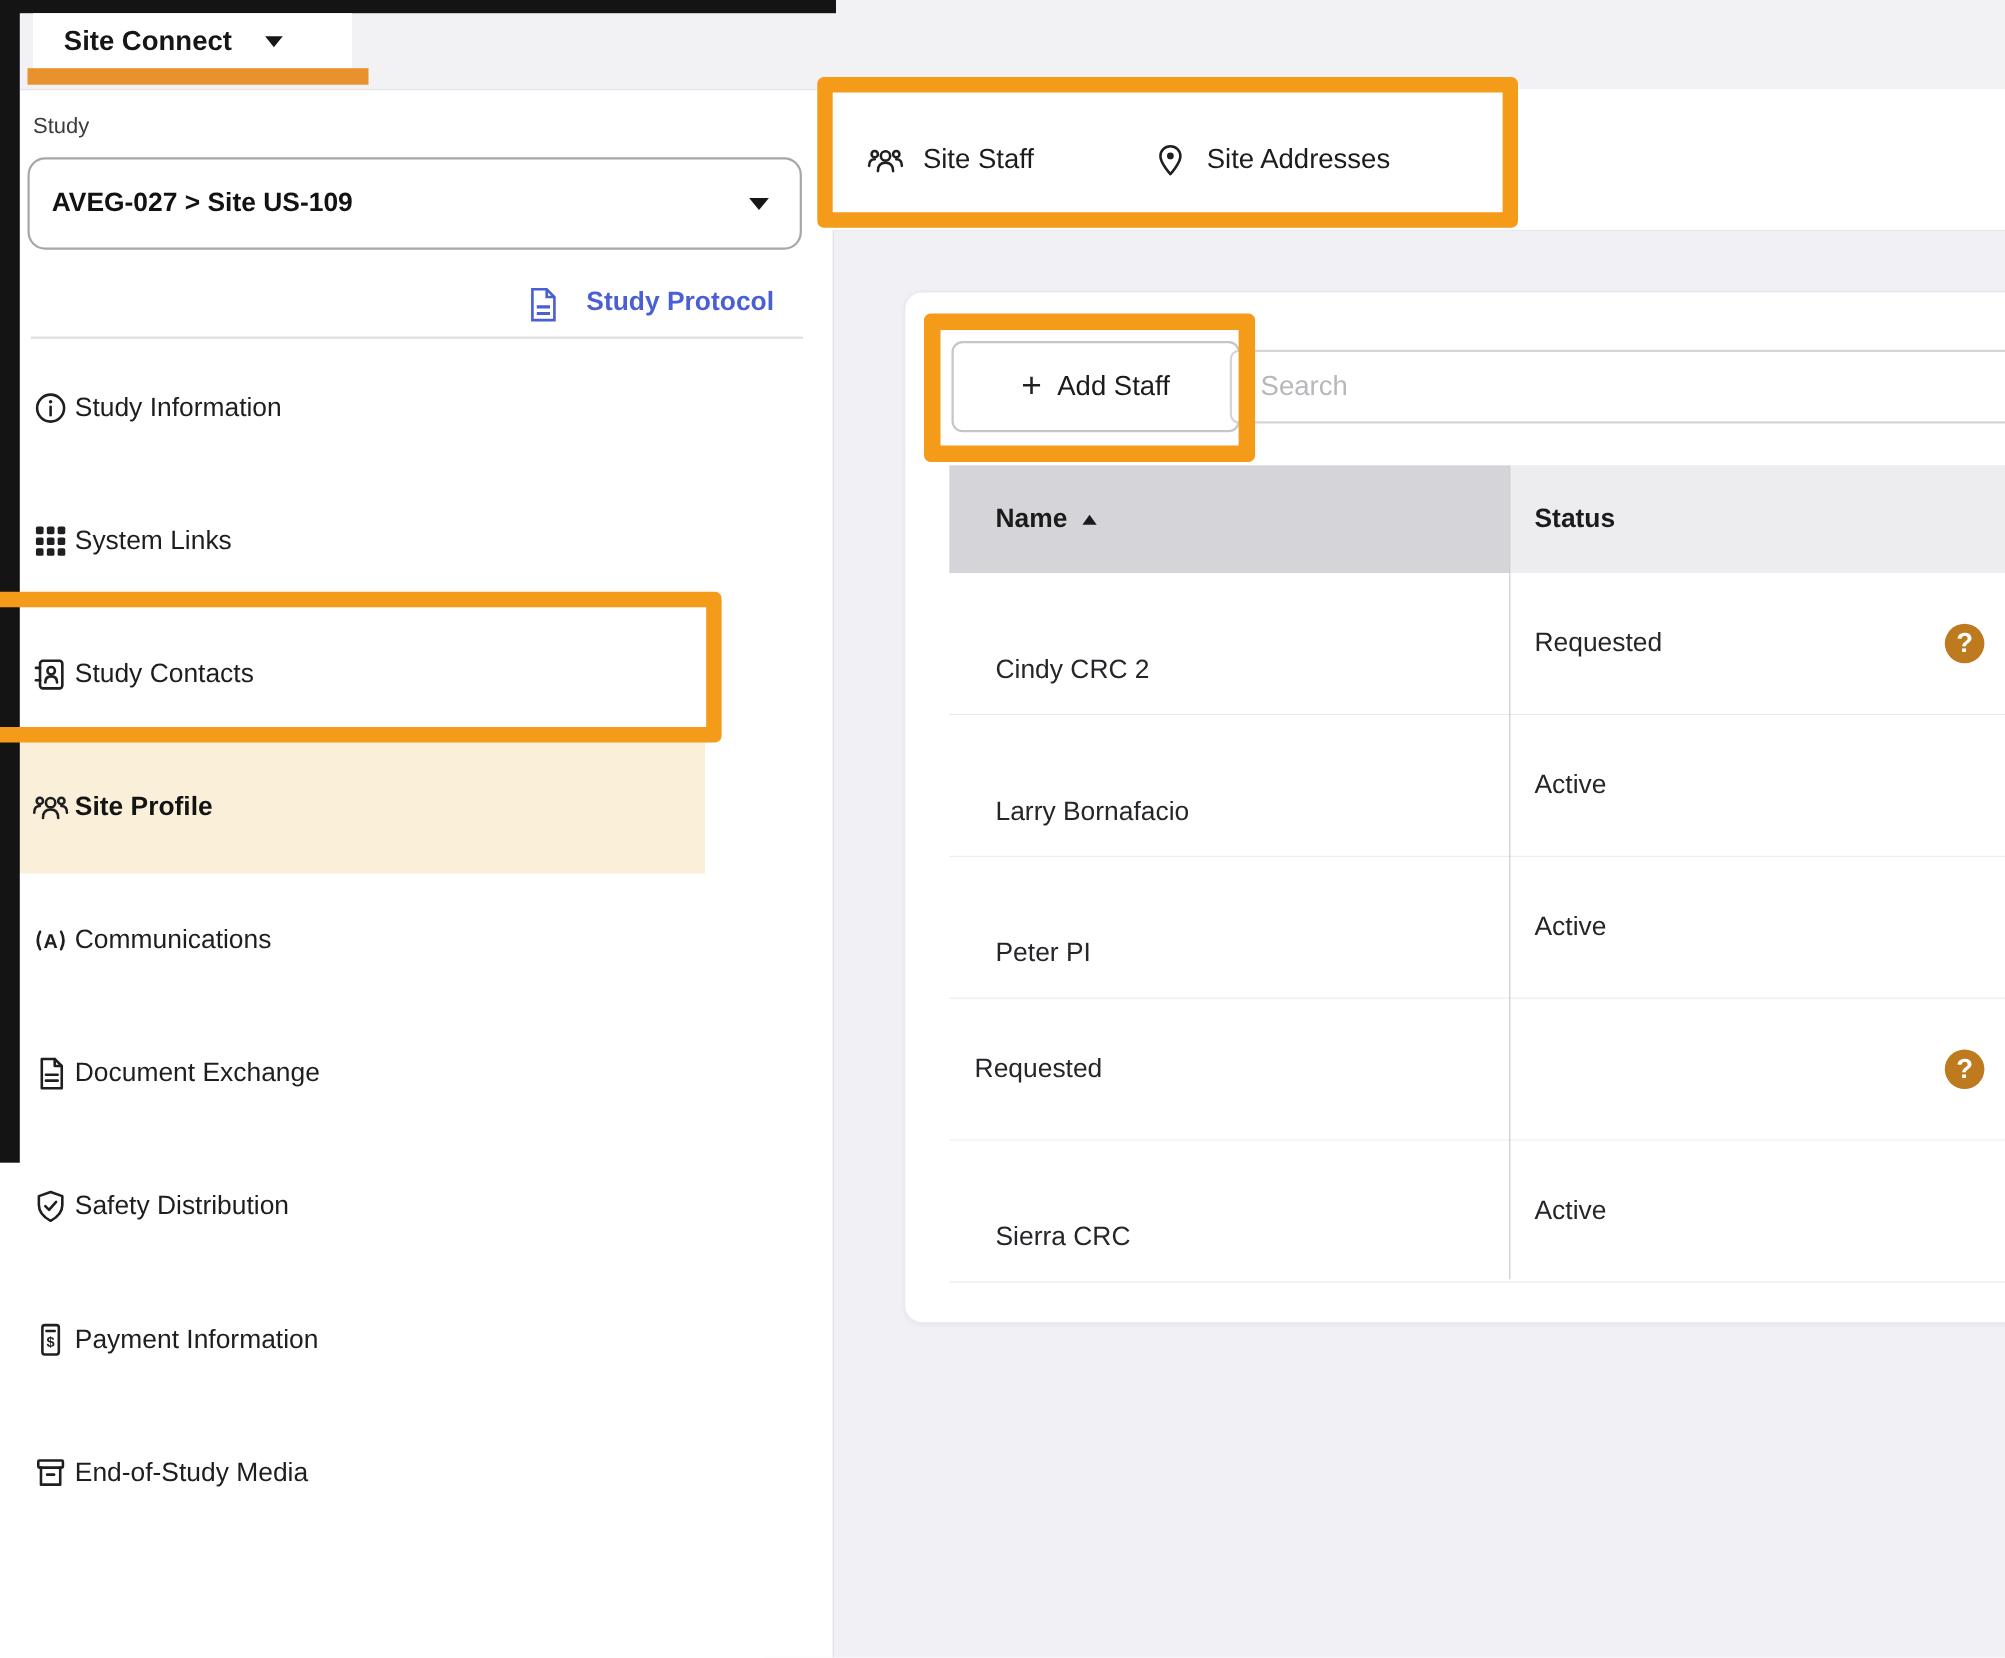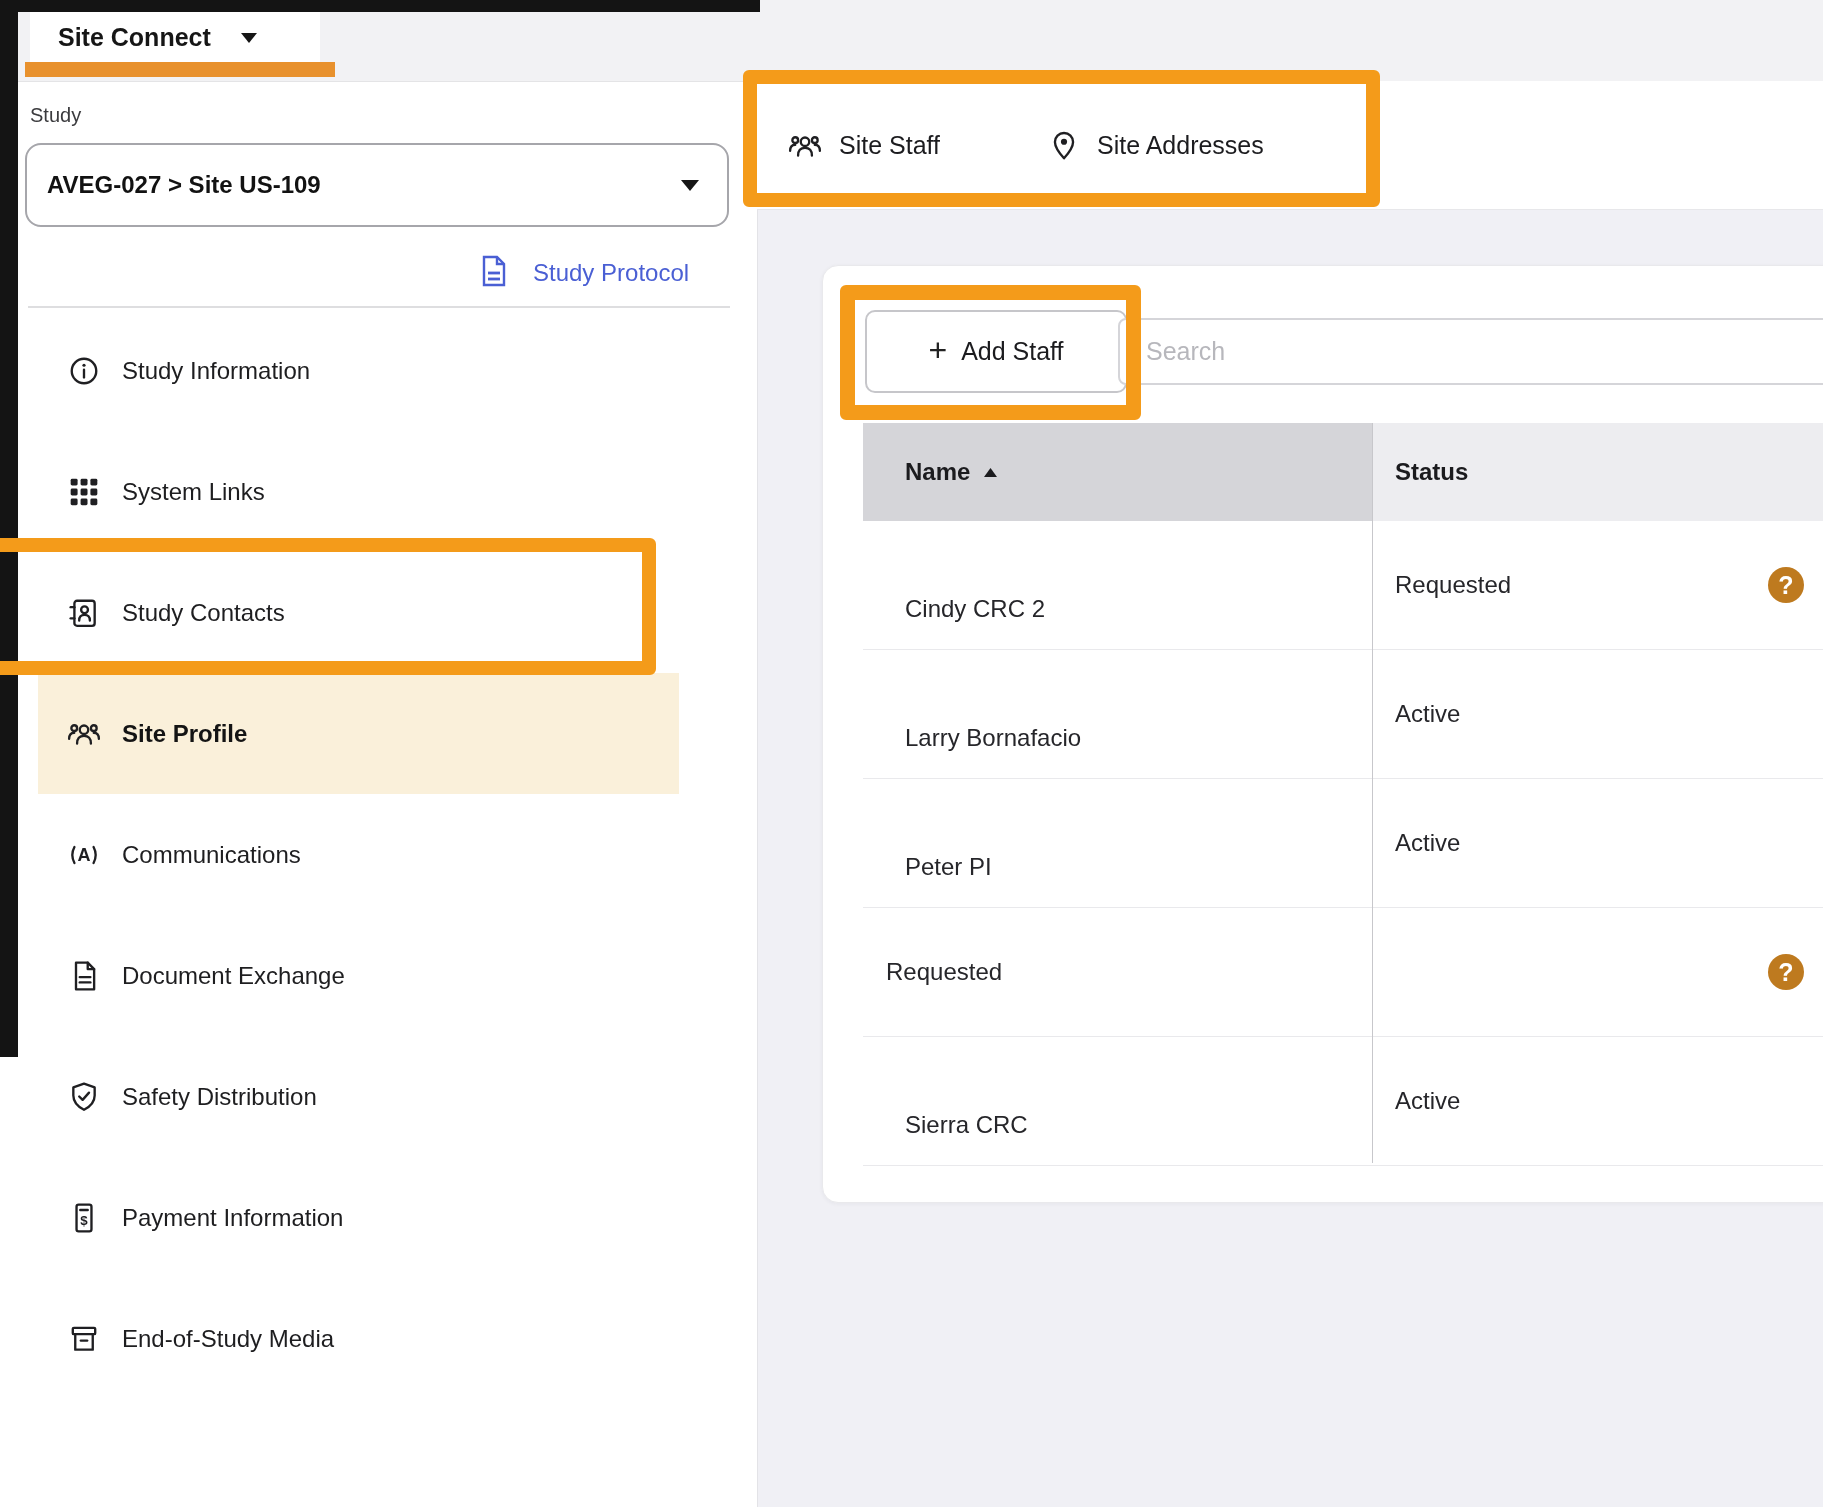--- a/index.html
+++ b/index.html
@@ -17,26 +17,26 @@
   .black-strip{left:0;top:0;width:18px;height:1057px;background:#141414;z-index:6;}
 
   .sc-tab{left:30px;top:12px;width:290px;height:50px;background:#ffffff;display:flex;align-items:center;padding-left:28px;box-sizing:border-box;gap:28px;z-index:7;}
   .sc-tab .lbl{font-size:25px;font-weight:bold;color:#161616;}
   .sc-underline{left:25px;top:62px;width:310px;height:15px;z-index:7;}
 
   
   .study-label{left:30px;top:104px;font-size:20px;color:#3b3b3e;}
   .study-dd{left:25px;top:143px;width:704px;height:84px;background:#fff;border:2px solid #A6A6AB;border-radius:16px;box-sizing:border-box;display:flex;align-items:center;padding:0 26px 0 20px;cursor:pointer;}
   .study-dd .val{font-size:24px;font-weight:bold;color:#121212;flex:1;}
-  .protocol-link{left:481px;top:247px;height:40px;display:flex;align-items:flex-end;gap:26px;cursor:pointer;}
+  .protocol-link{left:481px;top:261px;height:40px;display:flex;align-items:flex-start;gap:26px;cursor:pointer;font-weight:bold;}
   .protocol-link .txt{font-size:24px;color:#4A5FD4;}
   .sb-divider{left:28px;top:306px;width:702px;height:2px;background:#DEDEE0;}
 
   .menu{left:0;top:310px;width:757px;}
-  .menu-item{position:relative;height:121px;display:flex;align-items:center;padding-left:28px;box-sizing:border-box;gap:20px;cursor:pointer;margin-left:38px;}
+  .menu-item{position:relative;height:121px;display:flex;align-items:center;padding-left:28px;box-sizing:border-box;gap:4px;cursor:pointer;}
   .menu-item .ic{width:36px;height:36px;display:flex;align-items:center;justify-content:center;flex:none;}
   .menu-item .lbl{font-size:24px;color:#1e1e20;}
   .menu-item.active{background:#FAF0DA;width:641px;}
   .menu-item.active .lbl{font-weight:bold;color:#141414;}
 
   
   .main-bg{left:757px;top:210px;width:1066px;height:1297px;background:#F0F0F5;border-left:1px solid #E3E3E7;box-sizing:border-box;}
   .tabs-row{left:757px;top:81px;width:1066px;height:129px;background:#ffffff;border-bottom:1px solid #E7E7EA;box-sizing:border-box;}
   .tab{position:absolute;top:81px;height:129px;display:flex;align-items:center;gap:17px;cursor:pointer;}
   .tab .lbl{font-size:25px;color:#1c1c1f;}

